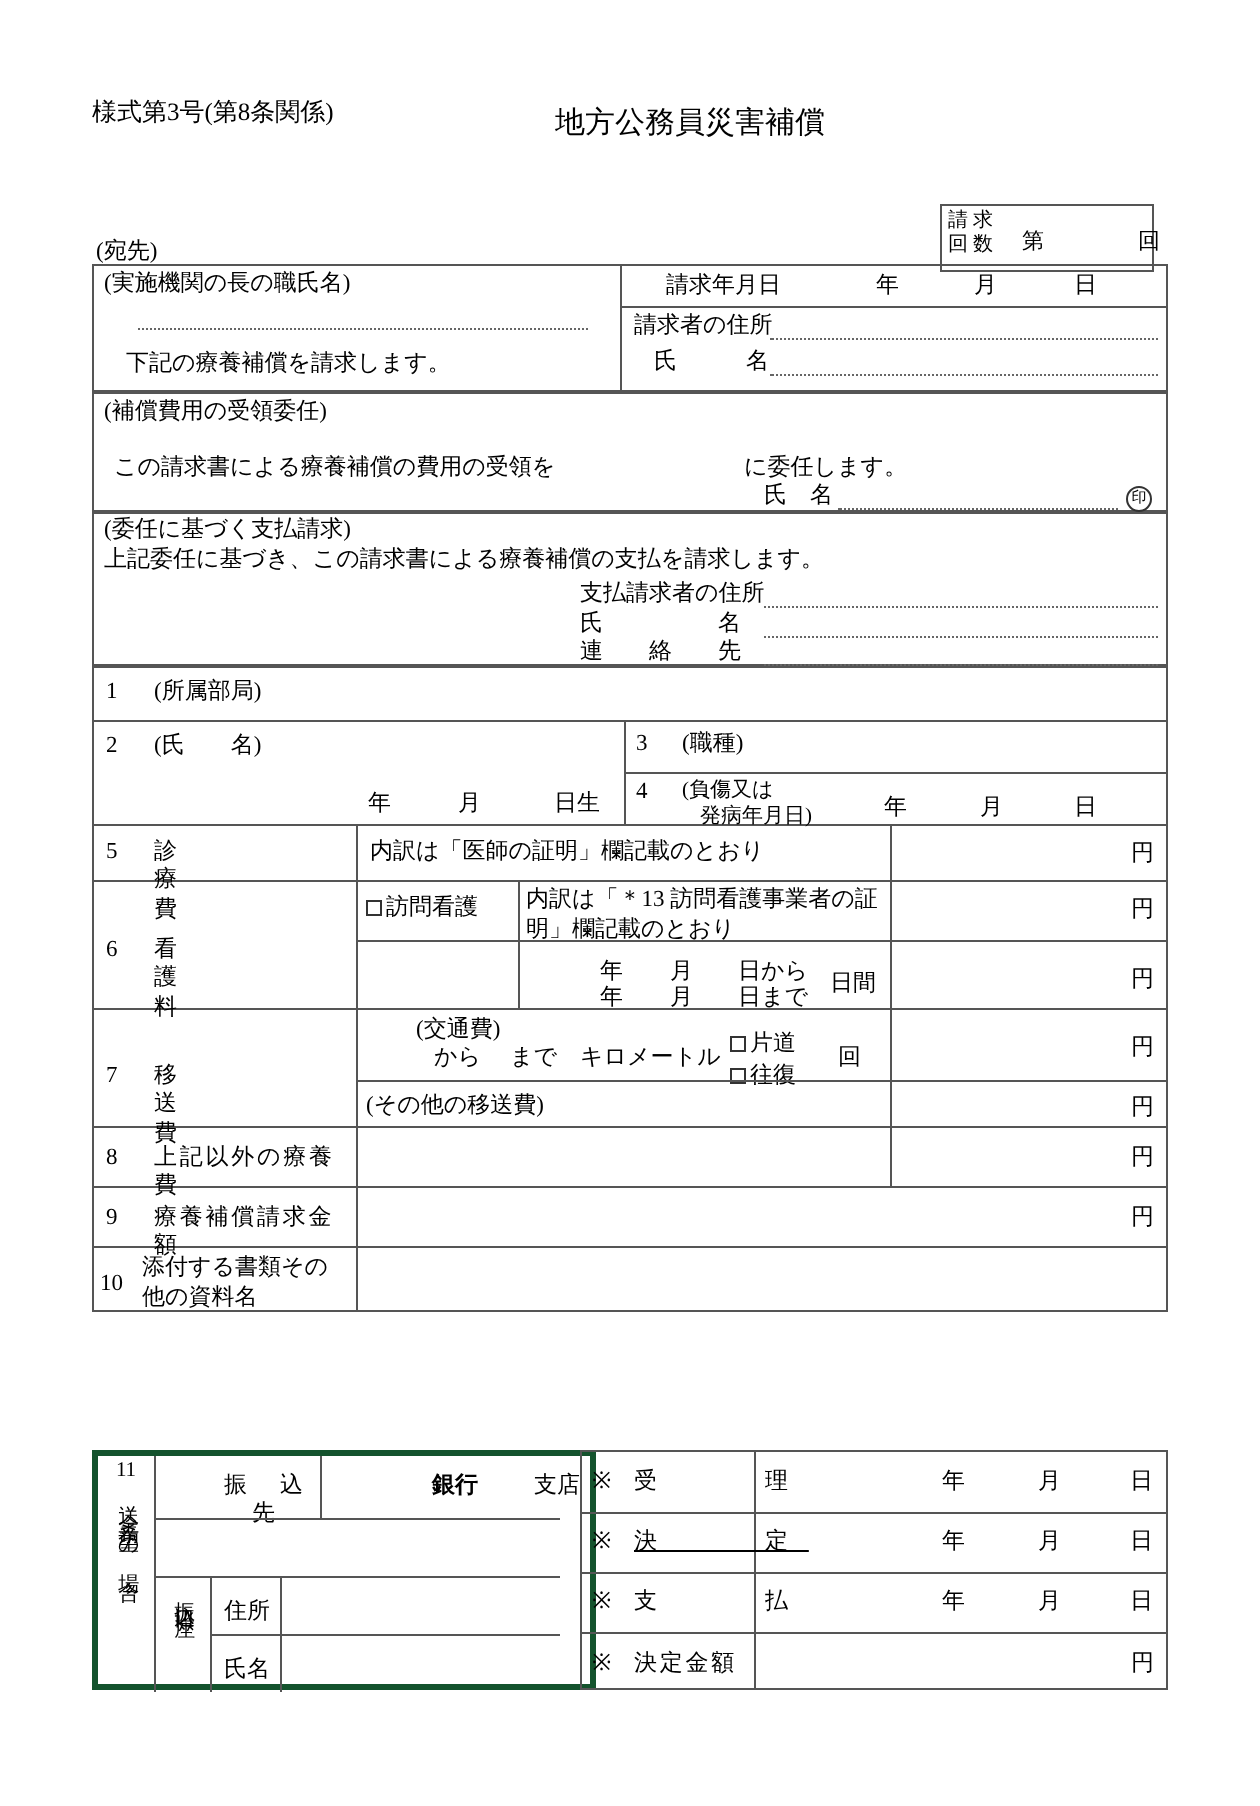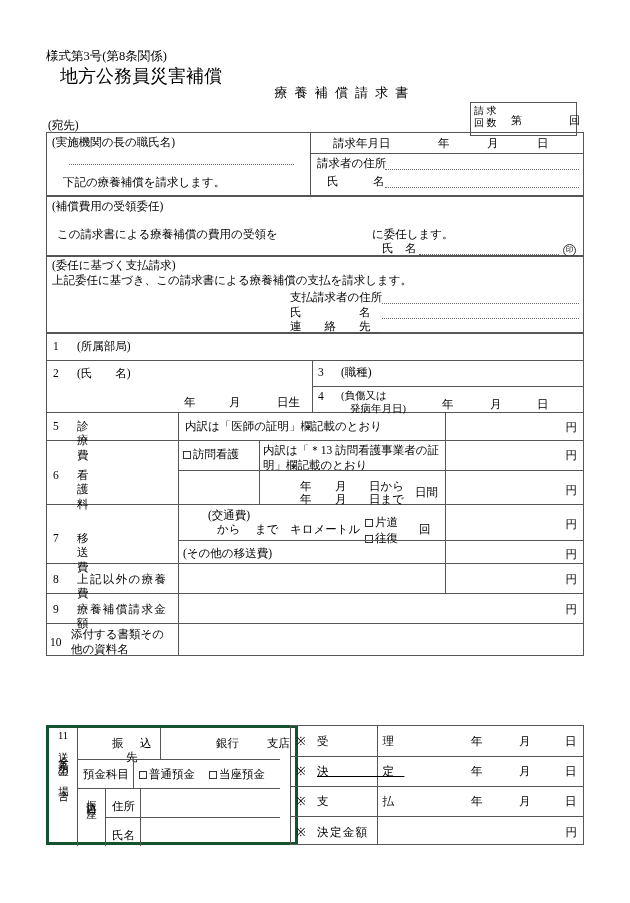--- a/index.html
+++ b/index.html
@@ -29,23 +29,23 @@
   .jsp2 { letter-spacing: 0.9em; }
   .jsp3 { letter-spacing: 1.6em; }
 
   
   .formcode {
     left: 46px; top: 48px;
     font-size: 12.5px;
   }
   
   .title1 {
-    left: 0; top: 64px; width: 630px;
-    text-align: left;
-    font-size: 18px;
+    left: 0; top: 52px; width: 630px;
+    text-align: center;
+    font-size: 15px;
   }
   .title1 span { padding-left: 60px; }
   .title2 {
     left: 0; top: 84px; width: 630px;
     text-align: center;
     font-size: 13px;
   }
   .title2 span { letter-spacing: 0.55em; padding-left: 60px; }
 
   
@@ -139,23 +139,20 @@
 </head>
 <body>
 
 <div class="page">
 
   <div class="abs formcode">様式第3号(第8条関係)</div>
 
   <div class="abs title1">
     <span>地方公務員災害補償</span>
   </div>
-  <div class="abs title2">
-    <span>療養補償請求書</span>
-  </div>
 
   <div class="cellbox" style="left:470px; top:102px; width:107px; height:34px; border:1px solid #555;">
     <div class="abs" style="left:3px; top:2px; font-size:10px; line-height:1.18;">
       <div>請 求</div>
       <div>回 数</div>
     </div>
     <div class="abs" style="left:40px; top:10px; font-size:11px;">第</div>
     <div class="abs" style="left:98px; top:10px; font-size:11px;">回</div>
   </div>
 
@@ -341,35 +338,25 @@
     <div class="line-v" style="left:28px; top:0; height:118px;"></div>
     <div class="abs vlabel" style="left:0; top:2px; width:28px;">11</div>
     <div class="abs vlabel" style="left:0; top:16px; width:28px;">
       <span style="writing-mode:vertical-rl; text-orientation:upright; letter-spacing:0.42em; display:inline-block;">送金希望の場合</span>
     </div>
 
     <div class="abs" style="left:28px; top:0; right:0; height:31px;margin-left:27px;">
       <div class="line-v" style="left:56px; top:0; height:31px;"></div>
       <div class="abs lbl" style="left:2px; top:8px; width:54px; text-align:center; letter-spacing:0.22em;">振　込　先</div>
       <div class="abs" style="left:58px; top:0; right:0; bottom:0;"></div>
-      <div class="abs lbl" style="left:112px; top:8px;">銀行</div>
+      <div class="abs lbl" style="left:112px; top:8px;font-weight:bold;">銀行</div>
       <div class="abs lbl" style="left:163px; top:8px;">支店</div>
     </div>
     <div class="line-h" style="left:28px; top:31px; width:203px;"></div>
 
-    <div class="abs" style="left:28px; top:32px; right:0; height:28px;">
-      <div class="line-v" style="left:56px; top:0; height:28px;"></div>
-      <div class="abs lbl" style="left:2px; top:7px; width:54px; text-align:center;">預金科目</div>
-      <div class="abs lbl" style="left:62px; top:7px;">
-        <span class="cb"></span><span>普通預金</span>
-      </div>
-      <div class="abs lbl" style="left:132px; top:7px;">
-        <span class="cb"></span><span>当座預金</span>
-      </div>
-    </div>
     <div class="line-h" style="left:28px; top:60px; width:203px;"></div>
 
     <div class="line-v" style="left:56px; top:61px; height:57px;"></div>
     <div class="abs vlabel" style="left:28px; top:64px; width:28px;">
       <span style="writing-mode:vertical-rl; text-orientation:upright; letter-spacing:0.25em; display:inline-block;">振込口座</span>
     </div>
     <div class="line-v" style="left:91px; top:61px; height:57px;"></div>
     <div class="abs lbl" style="left:58px; top:71px; width:33px; text-align:center;">住所</div>
     <div class="abs" style="left:93px; top:61px; right:0; height:28px;"></div>
     <div class="line-h" style="left:56px; top:89px; width:175px;"></div>

